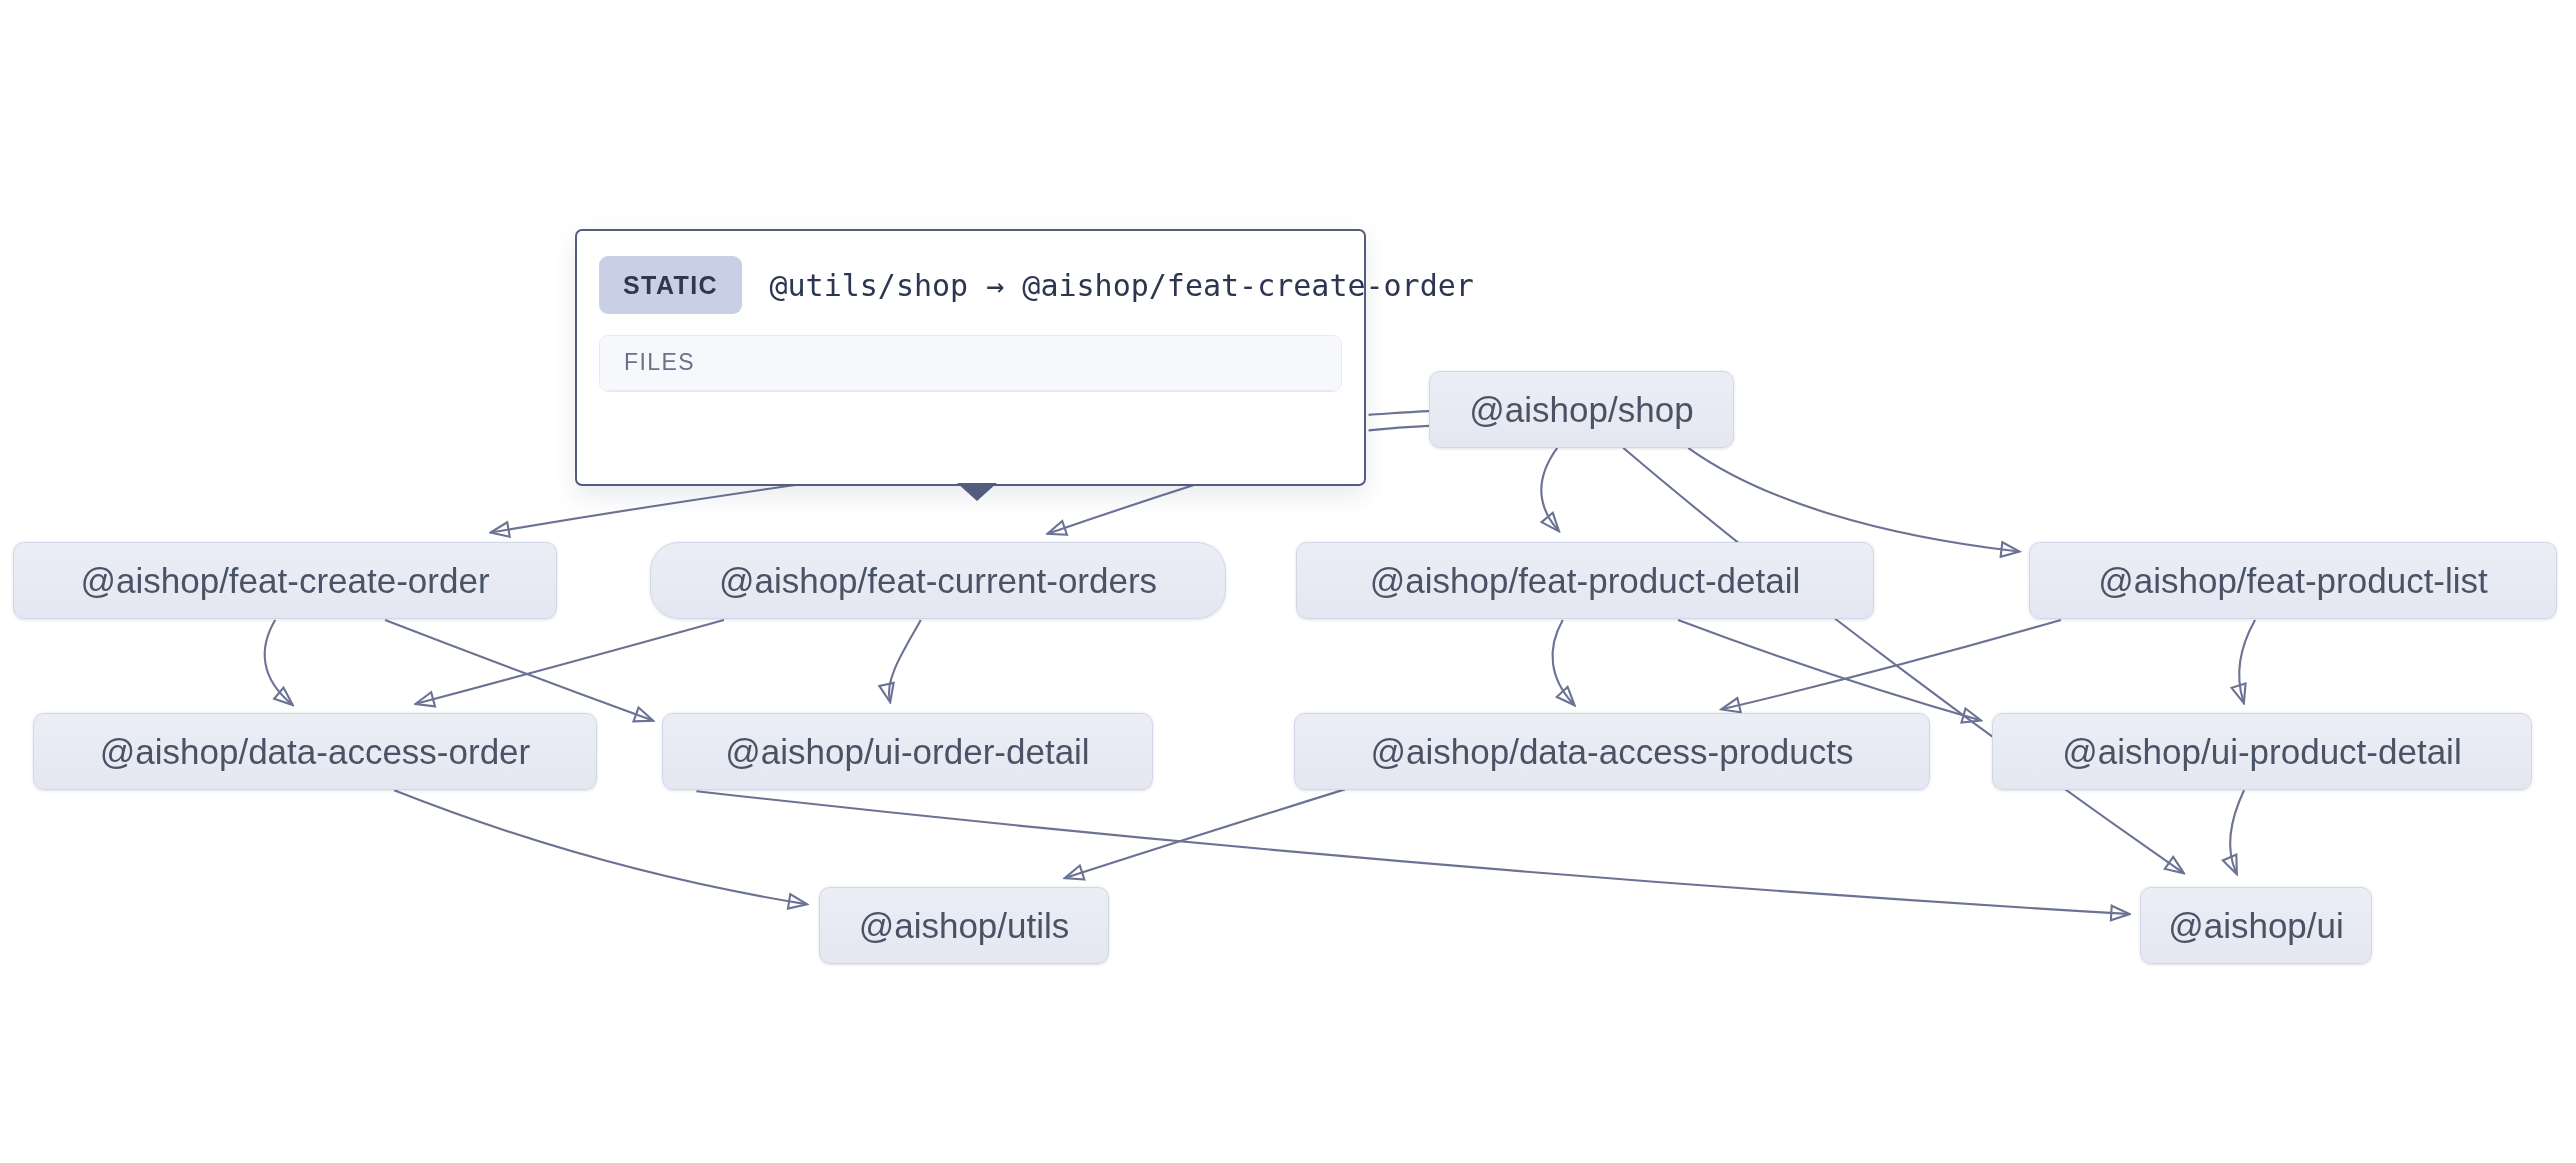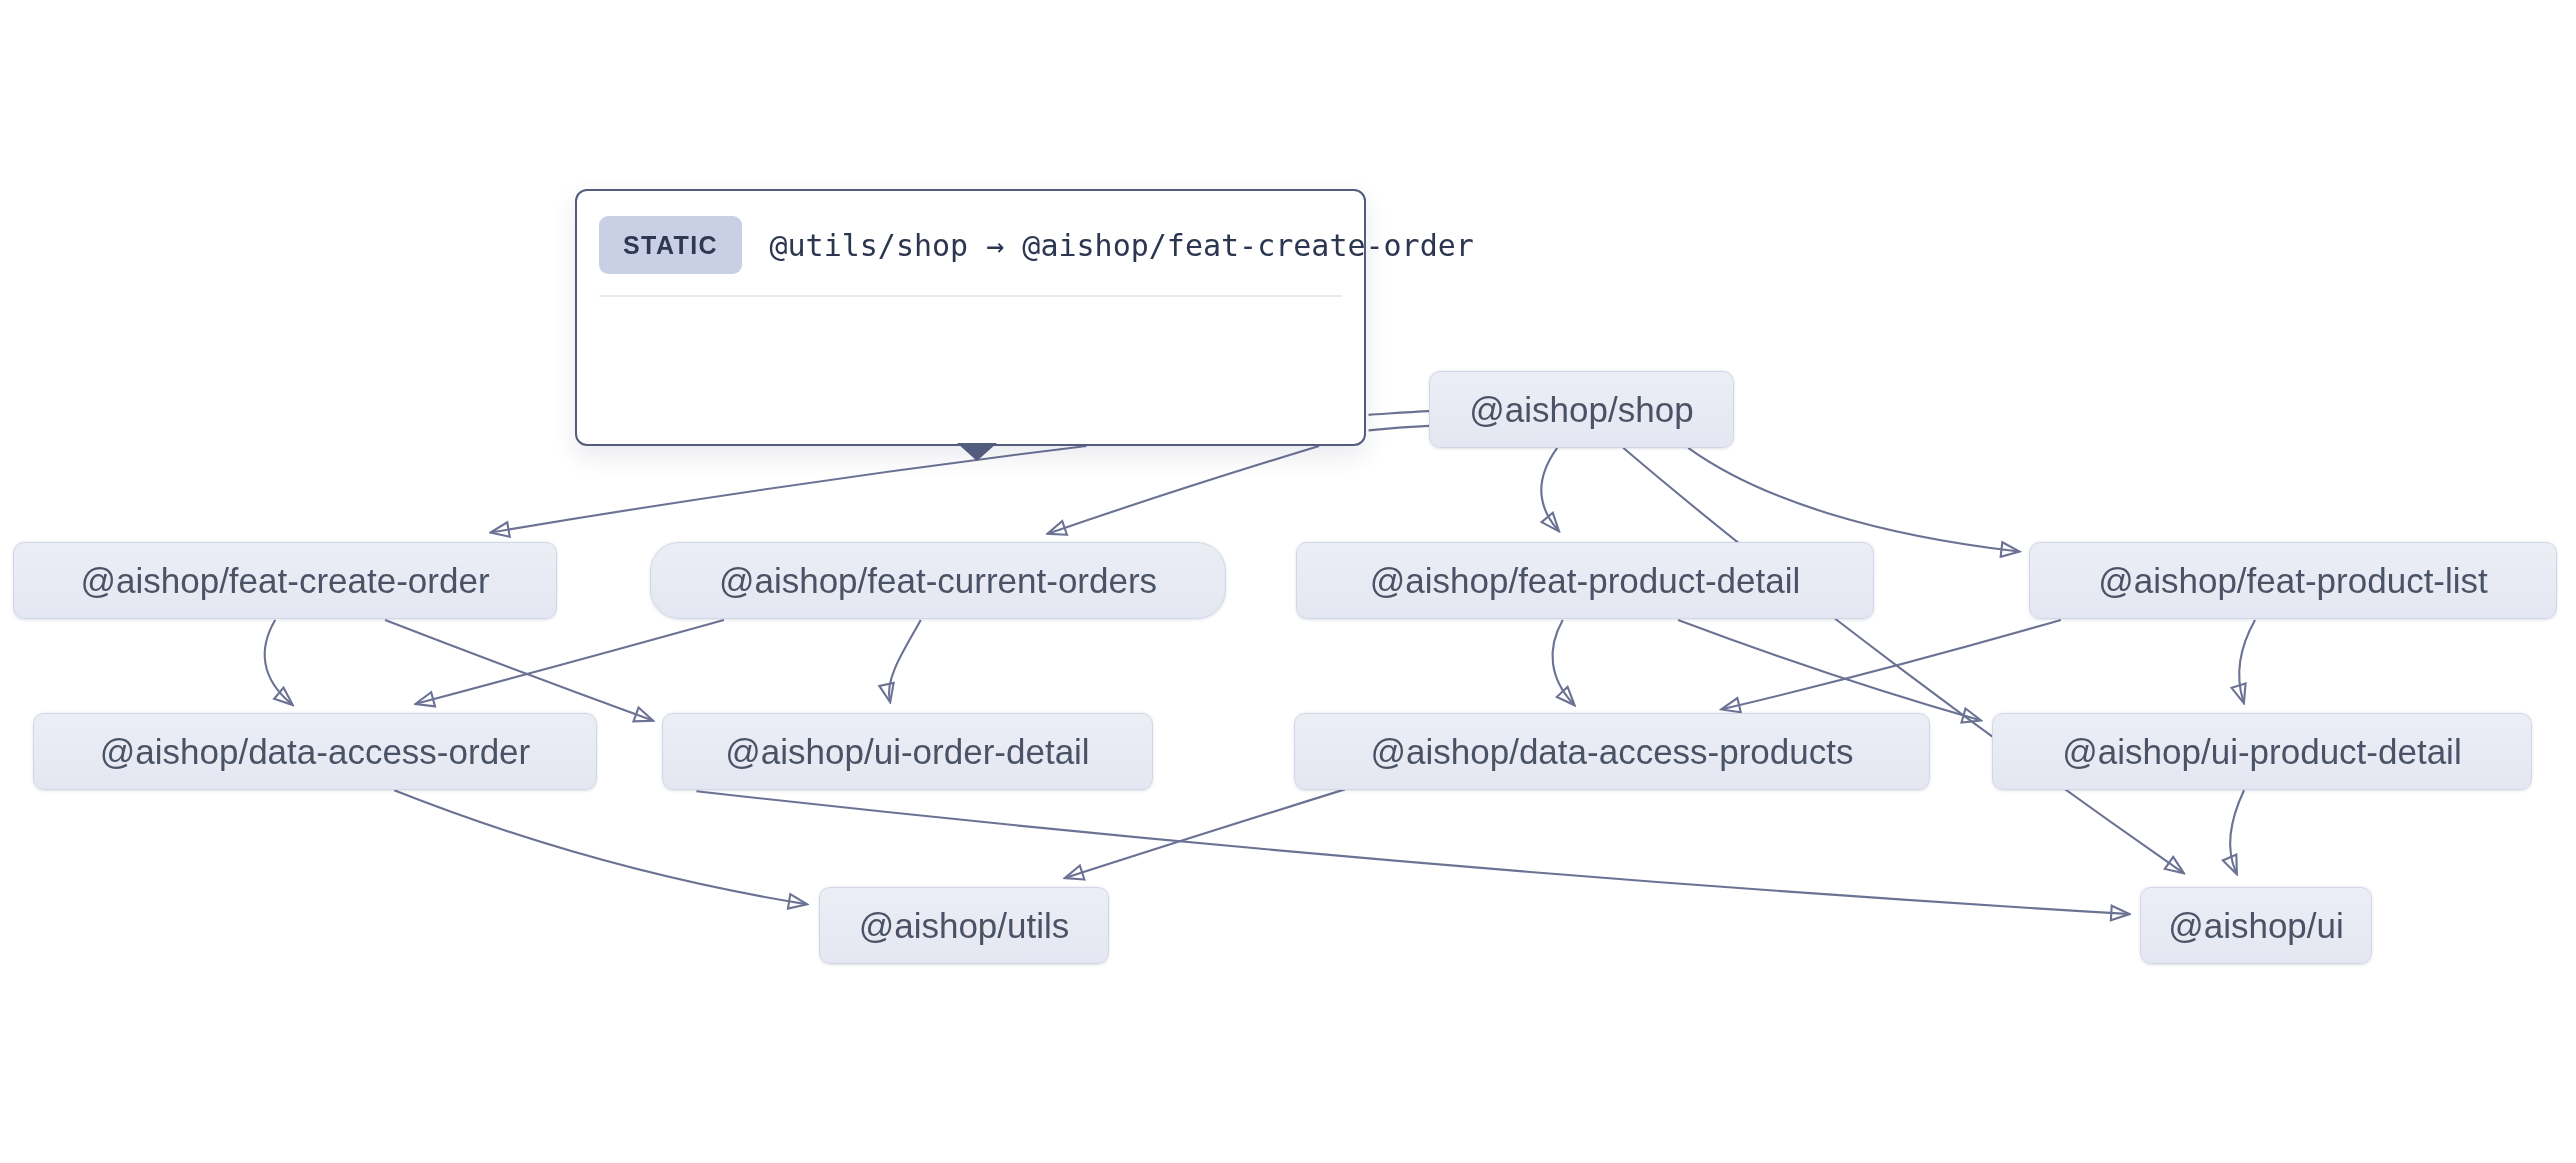--- a/index.html
+++ b/index.html
@@ -13,21 +13,21 @@
     font-family:"Liberation Sans",sans-serif;}
   #canvas{position:relative;width:2576px;height:1163px;background:var(--bg);}
   #edges{position:absolute;left:0;top:0;z-index:1;}
   #edges path{fill:none;stroke:var(--edge);stroke-width:2.3px;}
   .node{position:absolute;z-index:2;display:flex;align-items:center;justify-content:center;
     background:linear-gradient(180deg,var(--node-bg-top),var(--node-bg-bot));
     border:1.4px solid var(--node-border);border-radius:11px;
     box-shadow:0 0.9px 2.7px rgba(80,90,130,.18);
     color:var(--node-text);font-size:35px;white-space:nowrap;cursor:pointer;}
   #tooltip{position:absolute;z-index:3;background:#fff;border:2.3px solid var(--tt-border);
-    border-radius:12px;box-shadow:0 9.2px 24px rgba(40,50,90,.10);}
+    border-radius:7px;box-shadow:0 9.2px 24px rgba(40,50,90,.10);margin-top:40px;}
   .tt-header{display:flex;align-items:center;gap:27.5px;padding:25px 24px 14.7px 22px;}
   .badge{display:inline-flex;align-items:center;background:var(--badge-bg);color:var(--badge-text);
     font-size:25px;font-weight:700;letter-spacing:1.4px;padding:14.7px 24px;border-radius:9.2px;}
   .edge-label{font-family:"DejaVu Sans Mono",monospace;font-size:30px;color:var(--label-text);
     white-space:nowrap;}
   .files-box{margin:5.5px 22px 0 22px;border:1.8px solid var(--files-border);border-radius:9.2px;
     overflow:hidden;background:#fff;}
   .files-header{background:var(--files-header-bg);color:var(--files-header-text);font-size:23px;
     letter-spacing:1.4px;padding:13.7px 24px;border-bottom:1.8px solid var(--files-border);}
   .file-row{color:var(--file-text);font-size:28px;padding:20px 24px 22px 24px;background:#fff;}
@@ -81,17 +81,18 @@
       <div class="node" style="left: 819px; top: 887px; width: 290px; height: 77px;">@aishop/utils</div>
       <div class="node" style="left: 2140px; top: 887px; width: 232px; height: 77px;">@aishop/ui</div>
     </div>
 
   <div id="tooltip" style="left: 575px; top: 189px; width: 791px; height: 257px;">
     <div class="tt-header">
       <span class="badge">STATIC</span>
       <span class="edge-label">@utils/shop → @aishop/feat-create-order</span>
     </div>
     <div class="files-box">
+      <div class="files-header">FILES</div>
     </div>
     <div class="caret" style="left: 380px;"></div>
   </div>
 </div>
 
 
 </body></html>

